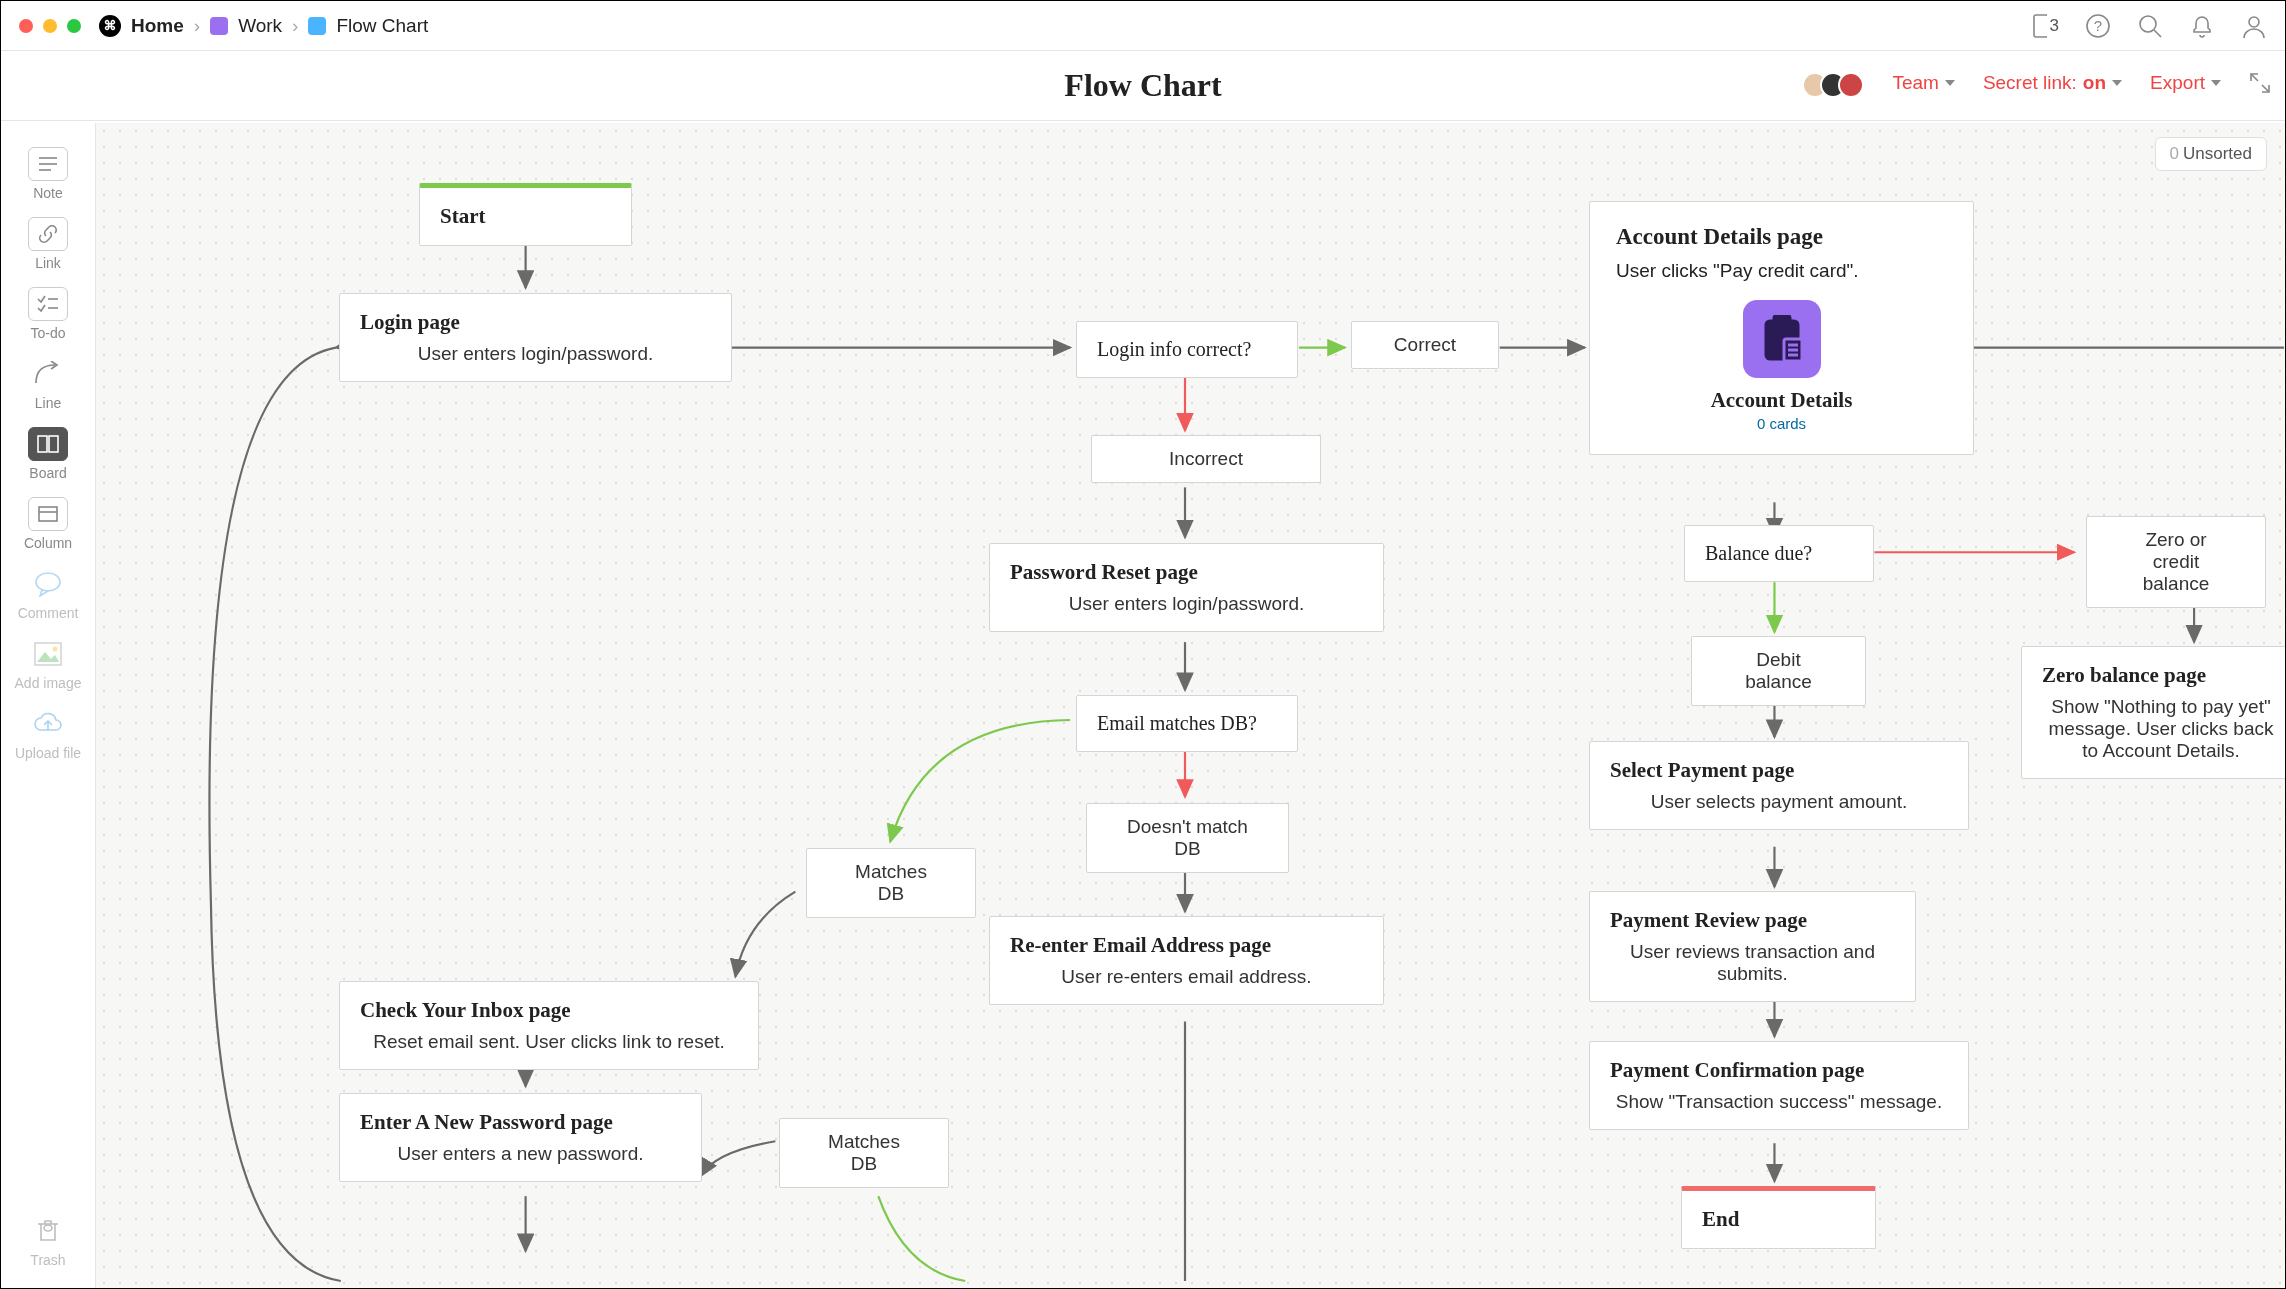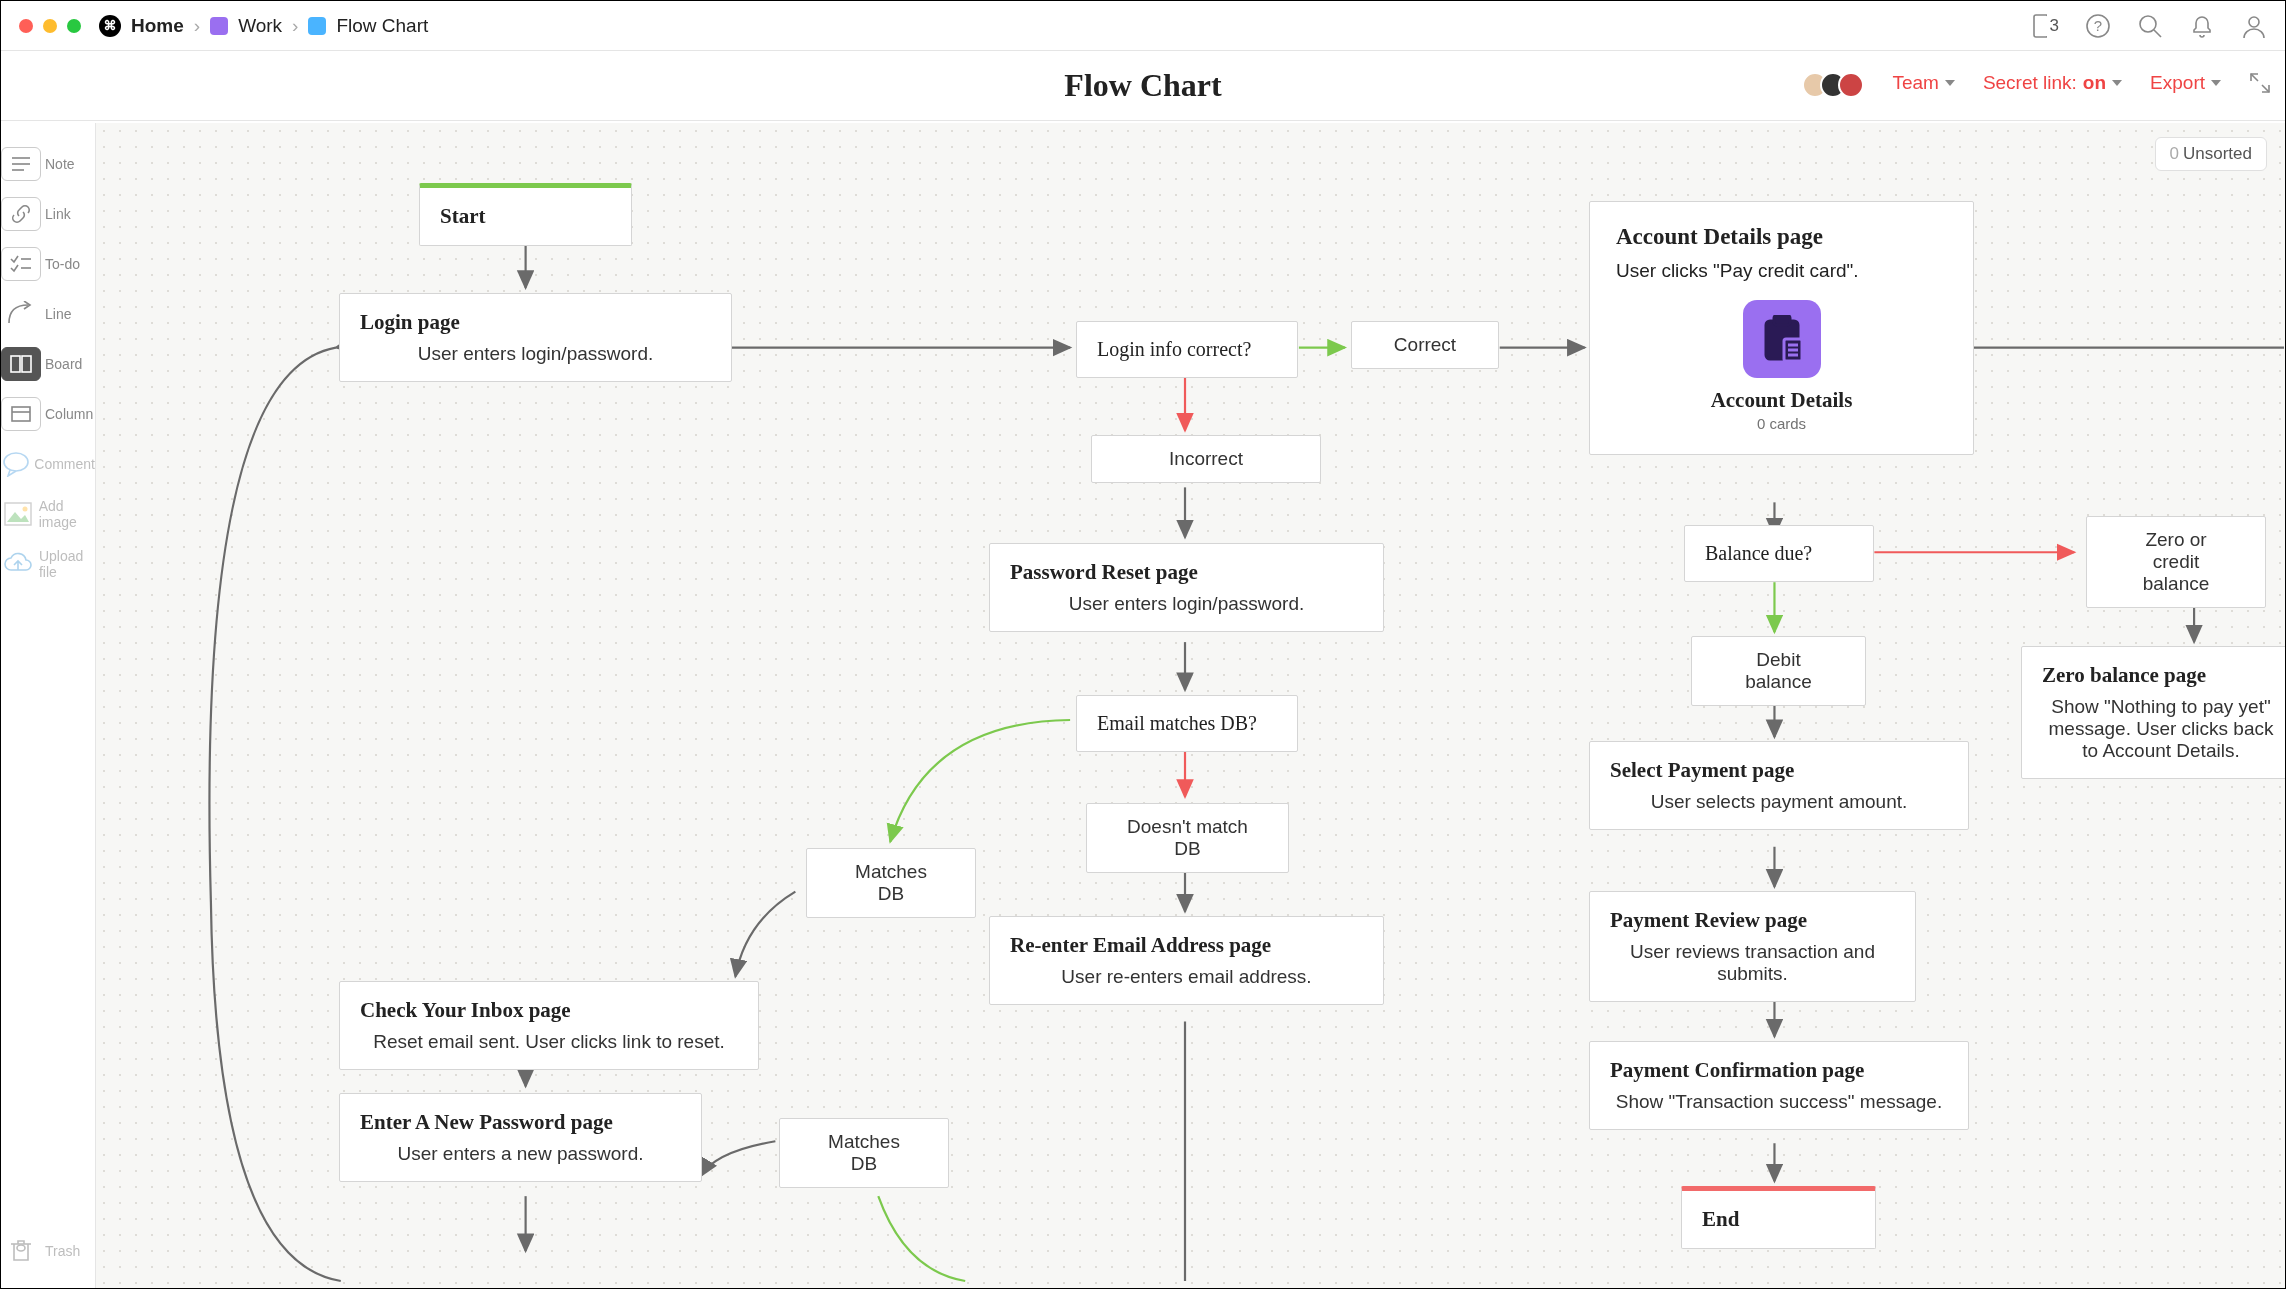--- a/index.html
+++ b/index.html
@@ -19,41 +19,41 @@
 .topbar-right .icon{width:26px;height:26px;display:flex;align-items:center;justify-content:center;}
 .titlebar{height:70px;border-bottom:1px solid #e5e5e5;display:flex;align-items:center;position:relative;}
 .titlebar h1{font-family:Georgia,"Times New Roman",serif;font-weight:bold;font-size:32px;margin:0;position:absolute;left:50%;transform:translateX(-50%);}
 .titlebar-right{margin-left:auto;display:flex;align-items:flex-start;gap:28px;padding-right:14px;font-size:19px;color:#ef4444;}
 .avatars{display:flex;}
 .avatars .av{width:26px;height:26px;border-radius:50%;border:2px solid #fff;margin-left:-8px;}
 .dd{display:flex;align-items:center;gap:6px;cursor:pointer;}
 .caret{width:0;height:0;border-left:5px solid transparent;border-right:5px solid transparent;border-top:6px solid #888;}
 .main{position:absolute;top:122px;bottom:0;left:0;right:0;display:flex;}
 .sidebar{width:95px;border-right:1px solid #e5e5e5;background:#fff;display:flex;flex-direction:column;align-items:center;padding-top:18px;gap:4px;z-index:5;}
-.sb-item{display:flex;flex-direction:row;align-items:center;gap:4px;padding:6px 0;cursor:pointer;color:#888;font-size:14px;width:100%;}
+.sb-item{display:flex;flex-direction:column;align-items:center;gap:4px;padding:6px 0;cursor:pointer;color:#888;font-size:14px;width:100%;}
 .sb-item .ibox{width:40px;height:34px;border:1px solid #ccc;border-radius:6px;display:flex;align-items:center;justify-content:center;background:#fff;color:#666;}
 .sb-item.muted{opacity:0.55;}
 .sidebar .spacer{flex:1;}
 .canvas{flex:1;position:relative;background:#f7f7f5;background-image:radial-gradient(#dedcd7 1px,transparent 1px);background-size:16px 16px;overflow:hidden;}
 .unsorted{position:absolute;right:18px;top:14px;background:#fff;border:1px solid #e0e0e0;border-radius:6px;padding:6px 14px;font-size:17px;color:#555;}
 .unsorted .cnt{color:#aaa;margin-right:4px;}
 .node{position:absolute;background:#fff;border:1px solid #d5d5d5;border-radius:2px;padding:16px 20px;box-shadow:0 0 0 rgba(0,0,0,0);}
 .node .title{font-family:Georgia,"Times New Roman",serif;font-weight:bold;font-size:21px;margin-bottom:8px;}
 .node .desc{font-size:19px;color:#333;text-align:center;}
 .node.decision .title{font-weight:normal;font-family:Georgia,serif;font-size:20px;margin-bottom:0;}
 .node.small{padding:12px 36px;}
 .node.small .desc{font-size:19px;}
 .node.start{border-top:5px solid #7cc94d;}
 .node.end{border-top:5px solid #f26a6a;}
 .big-card{position:absolute;background:#fff;border:1px solid #d5d5d5;border-radius:2px;padding:22px 26px;}
 .big-card .title{font-family:Georgia,serif;font-weight:bold;font-size:23px;margin-bottom:10px;}
 .big-card .desc{font-size:19px;margin-bottom:18px;}
 .big-card .board-icon{width:78px;height:78px;border-radius:14px;background:#9a6ff0;margin:6px auto 10px;display:flex;align-items:center;justify-content:center;}
 .big-card .blabel{font-family:Georgia,serif;font-weight:bold;font-size:21px;text-align:center;}
-.big-card .bsub{text-align:center;color:#737373;font-size:15px;margin-top:2px;}
+.big-card .bsub{text-align:center;color:#0369a1;font-size:15px;margin-top:2px;}
 svg.lines{position:absolute;top:0;left:0;width:100%;height:100%;pointer-events:none;}
 .svgicon{stroke:#888;stroke-width:1.6;fill:none;}
 </style>
 </head>
 <body>
 
 <div class="app">
   <div class="topbar">
     <div class="traffic">
       <div class="tl r"></div>

